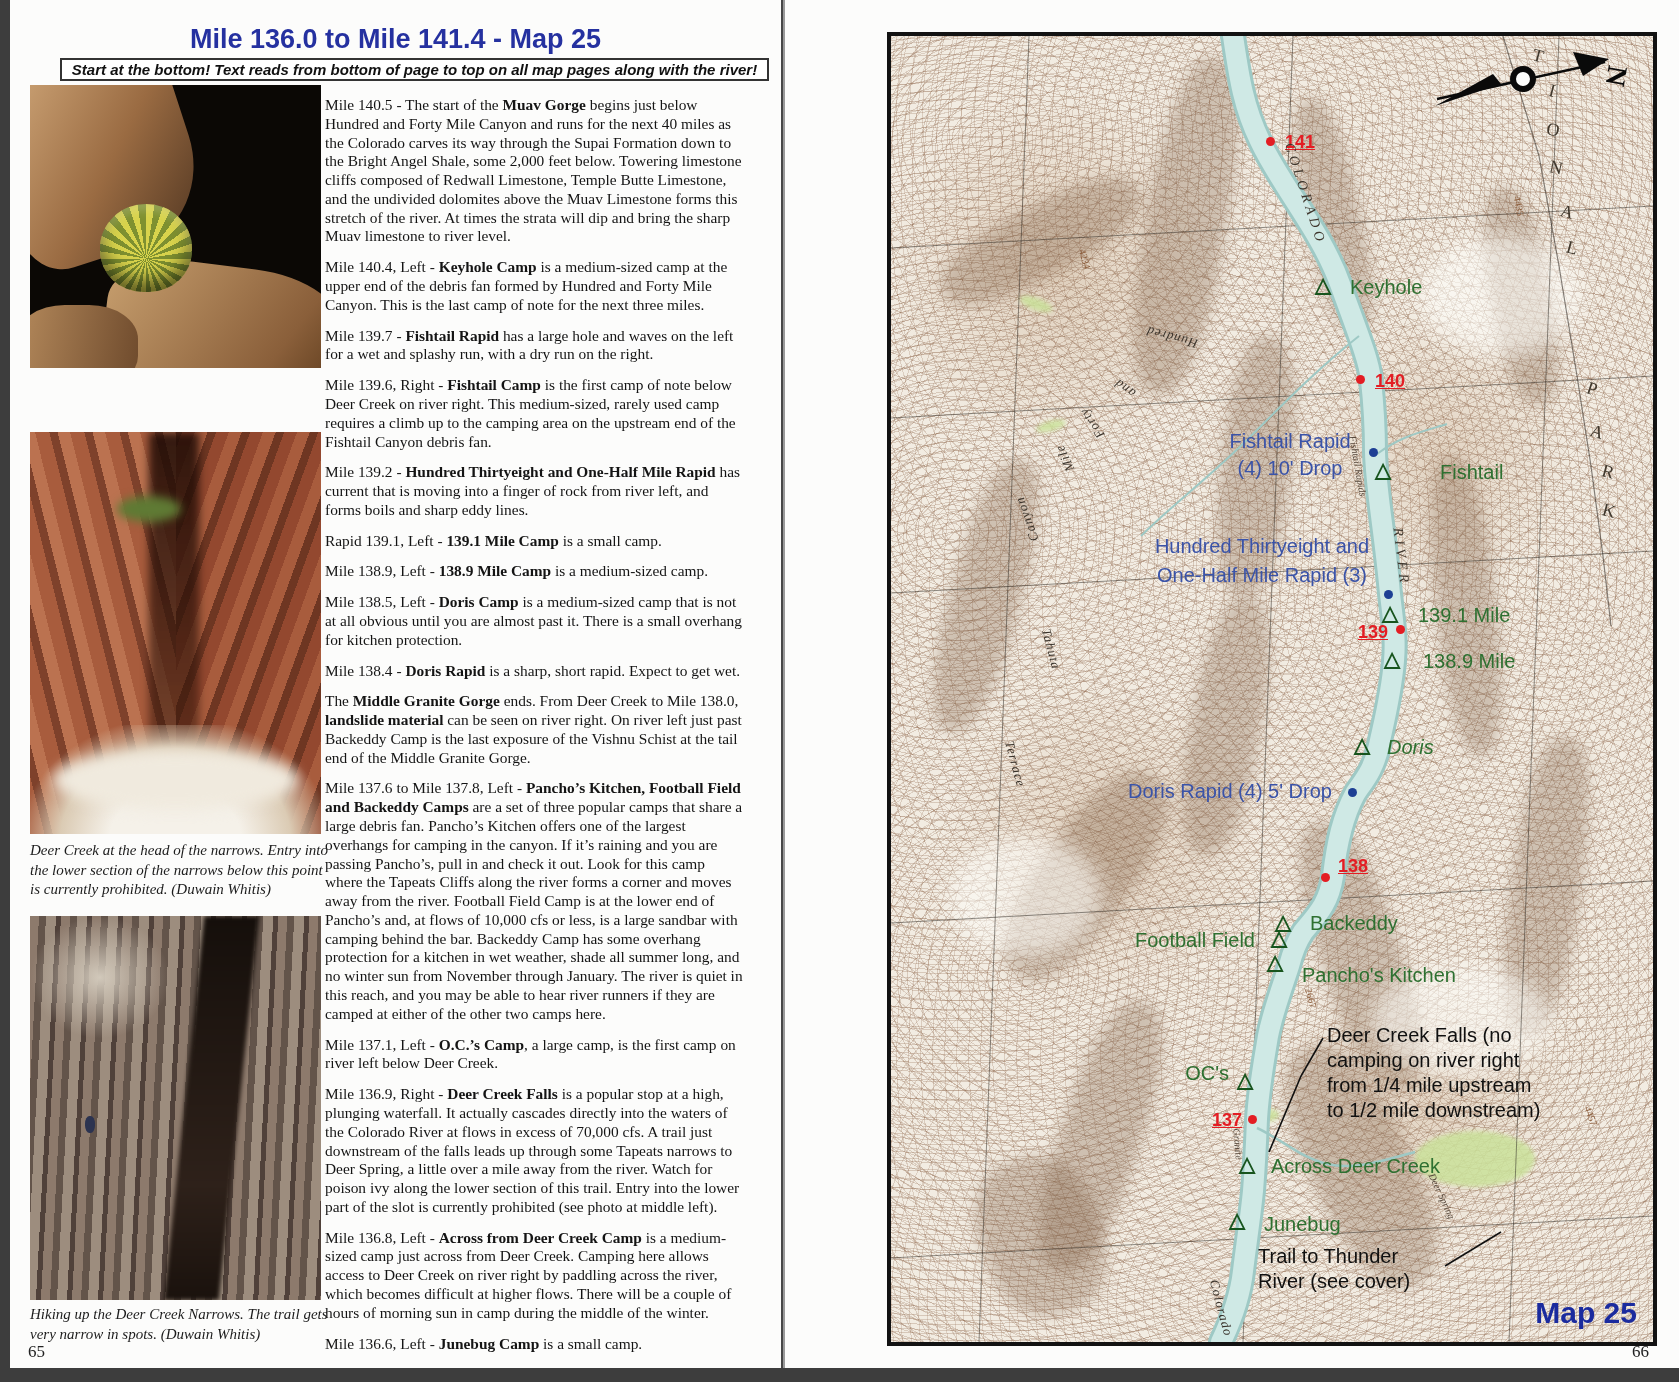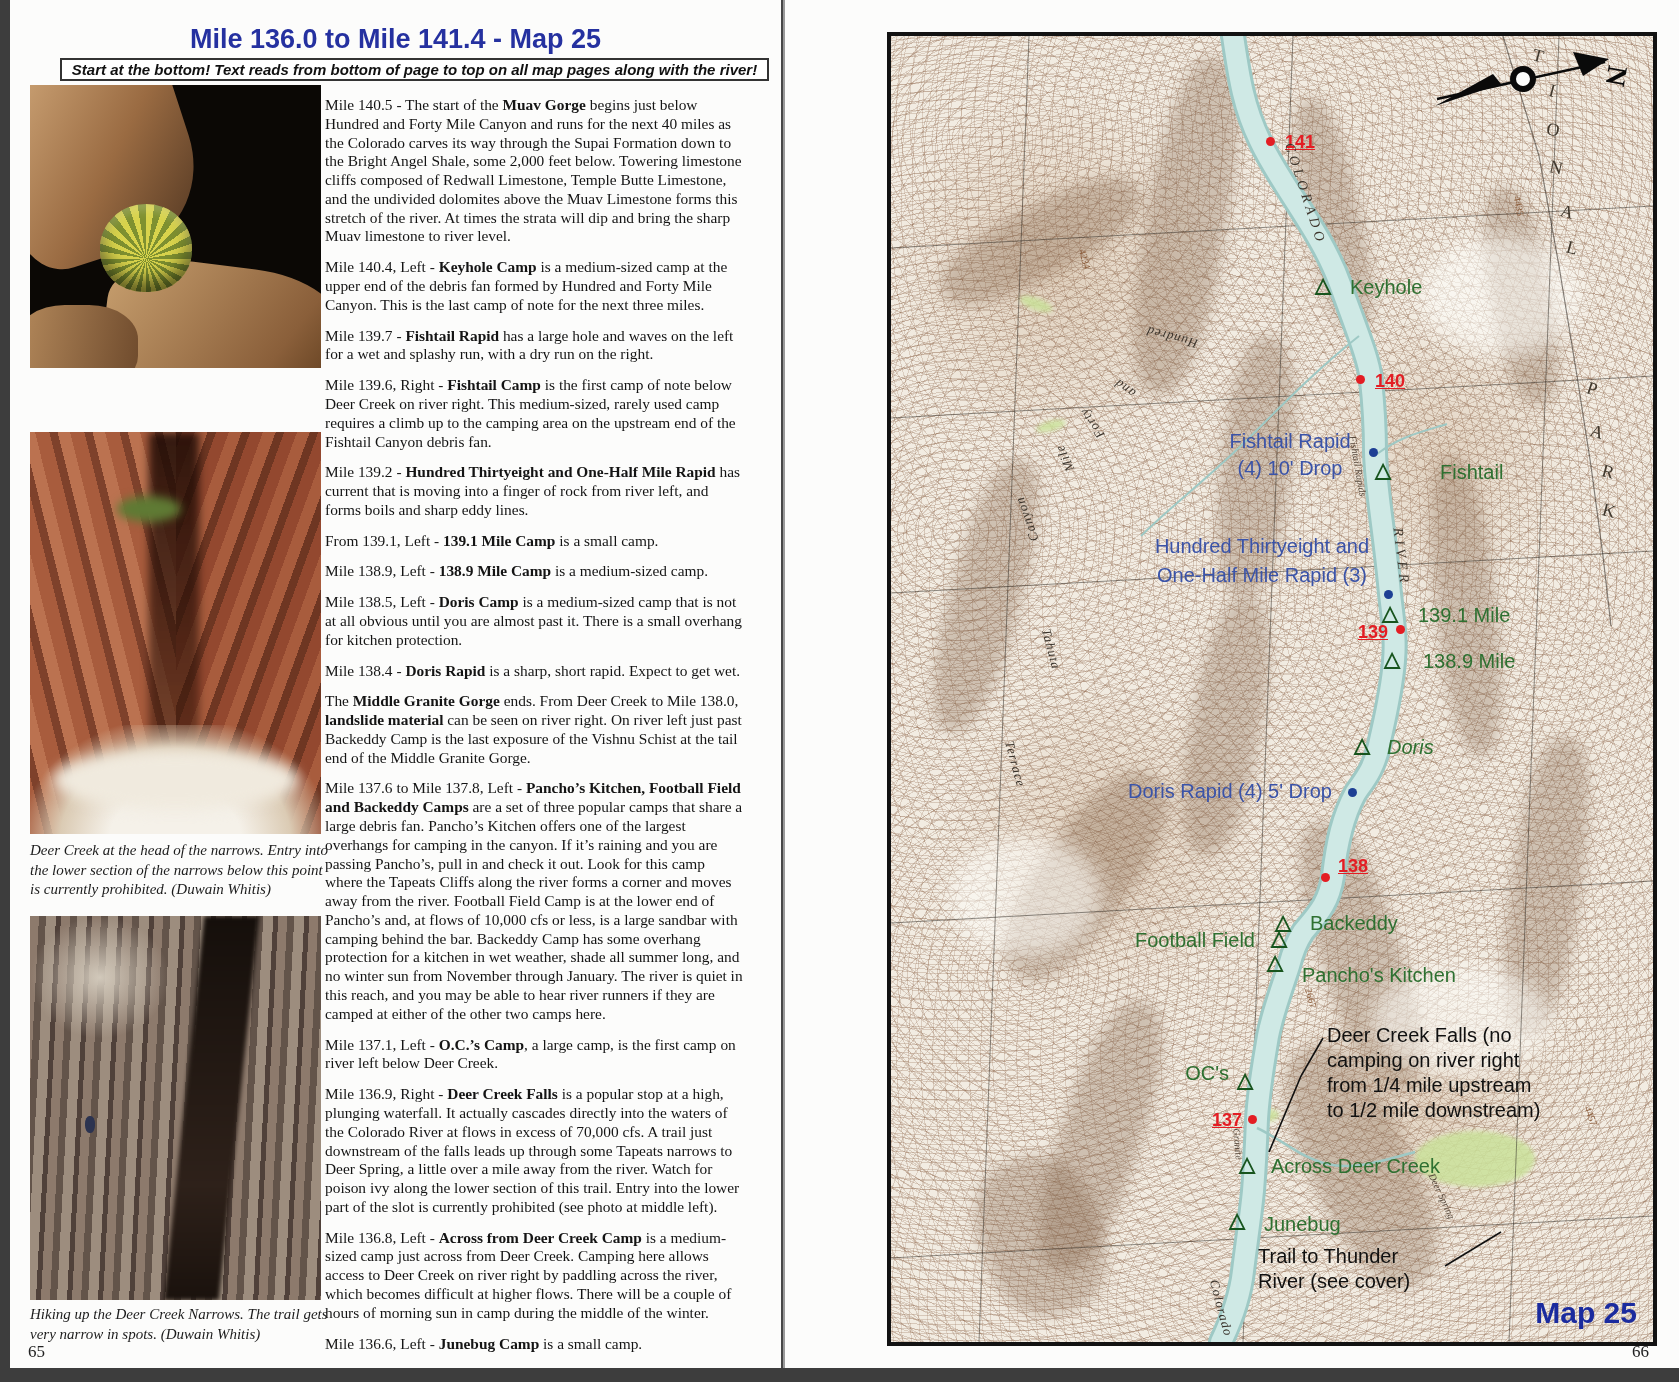--- a/index.html
+++ b/index.html
@@ -130,21 +130,21 @@
       <div class="hiker"></div>
     </div>
     <div class="caption" id="cap3">Hiking up the Deer Creek Narrows. The trail gets very narrow in spots. (Duwain Whitis)</div>
 
     <div id="text-col">
         <p><span>Mile 140.5 - The start of the </span><b>Muav Gorge</b><span> begins just below Hundred and Forty Mile Canyon and runs for the next 40 miles as the Colorado carves its way through the Supai Formation down to the Bright Angel Shale, some 2,000 feet below. Towering limestone cliffs composed of Redwall Limestone, Temple Butte Limestone, and the undivided dolomites above the Muav Limestone forms this stretch of the river. At times the strata will dip and bring the sharp Muav limestone to river level.</span></p>
         <p><span>Mile 140.4, Left - </span><b>Keyhole Camp</b><span> is a medium-sized camp at the upper end of the debris fan formed by Hundred and Forty Mile Canyon. This is the last camp of note for the next three miles.</span></p>
         <p><span>Mile 139.7 - </span><b>Fishtail Rapid</b><span> has a large hole and waves on the left for a wet and splashy run, with a dry run on the right.</span></p>
         <p><span>Mile 139.6, Right - </span><b>Fishtail Camp</b><span> is the first camp of note below Deer Creek on river right. This medium-sized, rarely used camp requires a climb up to the camping area on the upstream end of the Fishtail Canyon debris fan.</span></p>
         <p><span>Mile 139.2 - </span><b>Hundred Thirtyeight and One-Half Mile Rapid</b><span> has current that is moving into a finger of rock from river left, and forms boils and sharp eddy lines.</span></p>
-        <p><span>From 139.1, Left - </span><b>139.1 Mile Camp</b><span> is a small camp.</span></p>
+        <p><span>Rapid 139.1, Left - </span><b>139.1 Mile Camp</b><span> is a small camp.</span></p>
         <p><span>Mile 138.9, Left - </span><b>138.9 Mile Camp</b><span> is a medium-sized camp.</span></p>
         <p><span>Mile 138.5, Left - </span><b>Doris Camp</b><span> is a medium-sized camp that is not at all obvious until you are almost past it. There is a small overhang for kitchen protection.</span></p>
         <p><span>Mile 138.4 - </span><b>Doris Rapid</b><span> is a sharp, short rapid. Expect to get wet.</span></p>
         <p><span>The </span><b>Middle Granite Gorge</b><span> ends. From Deer Creek to Mile 138.0, </span><b>landslide material</b><span> can be seen on river right. On river left just past Backeddy Camp is the last exposure of the Vishnu Schist at the tail end of the Middle Granite Gorge.</span></p>
         <p><span>Mile 137.6 to Mile 137.8, Left - </span><b>Pancho’s Kitchen, Football Field and Backeddy Camps</b><span> are a set of three popular camps that share a large debris fan. Pancho’s Kitchen offers one of the largest overhangs for camping in the canyon. If it’s raining and you are passing Pancho’s, pull in and check it out. Look for this camp where the Tapeats Cliffs along the river forms a corner and moves away from the river. Football Field Camp is at the lower end of Pancho’s and, at flows of 10,000 cfs or less, is a large sandbar with camping behind the bar. Backeddy Camp has some overhang protection for a kitchen in wet weather, shade all summer long, and no winter sun from November through January. The river is quiet in this reach, and you may be able to hear river runners if they are camped at either of the other two camps here.</span></p>
         <p><span>Mile 137.1, Left - </span><b>O.C.’s Camp</b><span>, a large camp, is the first camp on river left below Deer Creek.</span></p>
         <p><span>Mile 136.9, Right - </span><b>Deer Creek Falls</b><span> is a popular stop at a high, plunging waterfall. It actually cascades directly into the waters of the Colorado River at flows in excess of 70,000 cfs. A trail just downstream of the falls leads up through some Tapeats narrows to Deer Spring, a little over a mile away from the river. Watch for poison ivy along the lower section of this trail. Entry into the lower part of the slot is currently prohibited (see photo at middle left).</span></p>
         <p><span>Mile 136.8, Left - </span><b>Across from Deer Creek Camp</b><span> is a medium-sized camp just across from Deer Creek. Camping here allows access to Deer Creek on river right by paddling across the river, which becomes difficult at higher flows. There will be a couple of hours of morning sun in camp during the middle of the winter.</span></p>
         <p><span>Mile 136.6, Left - </span><b>Junebug Camp</b><span> is a small camp.</span></p>
       </div>

